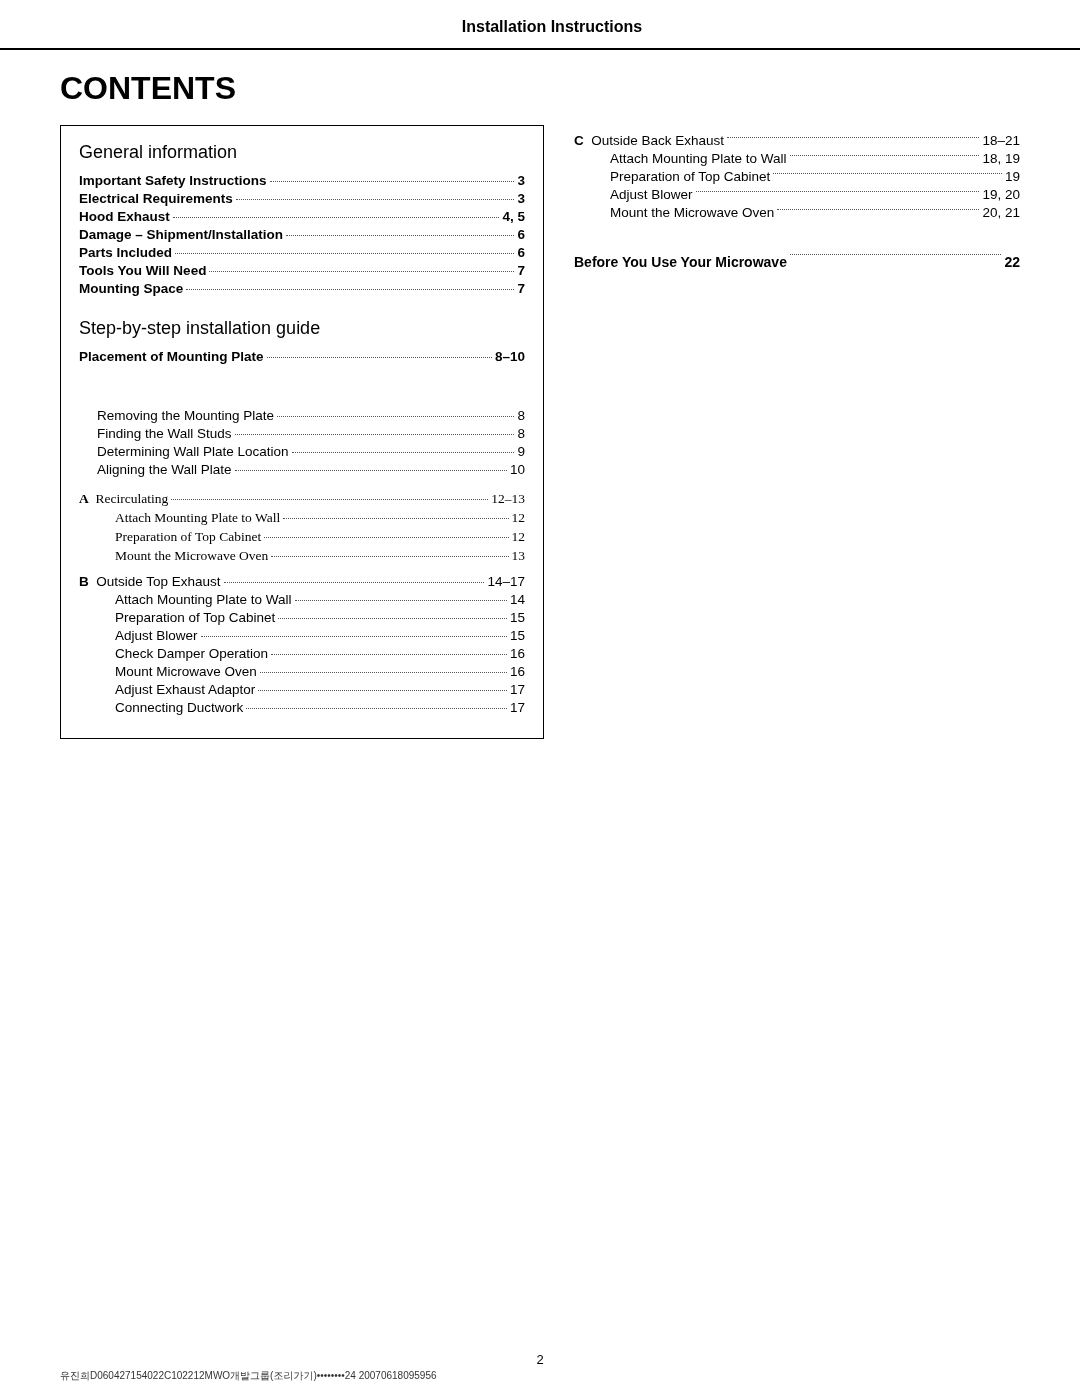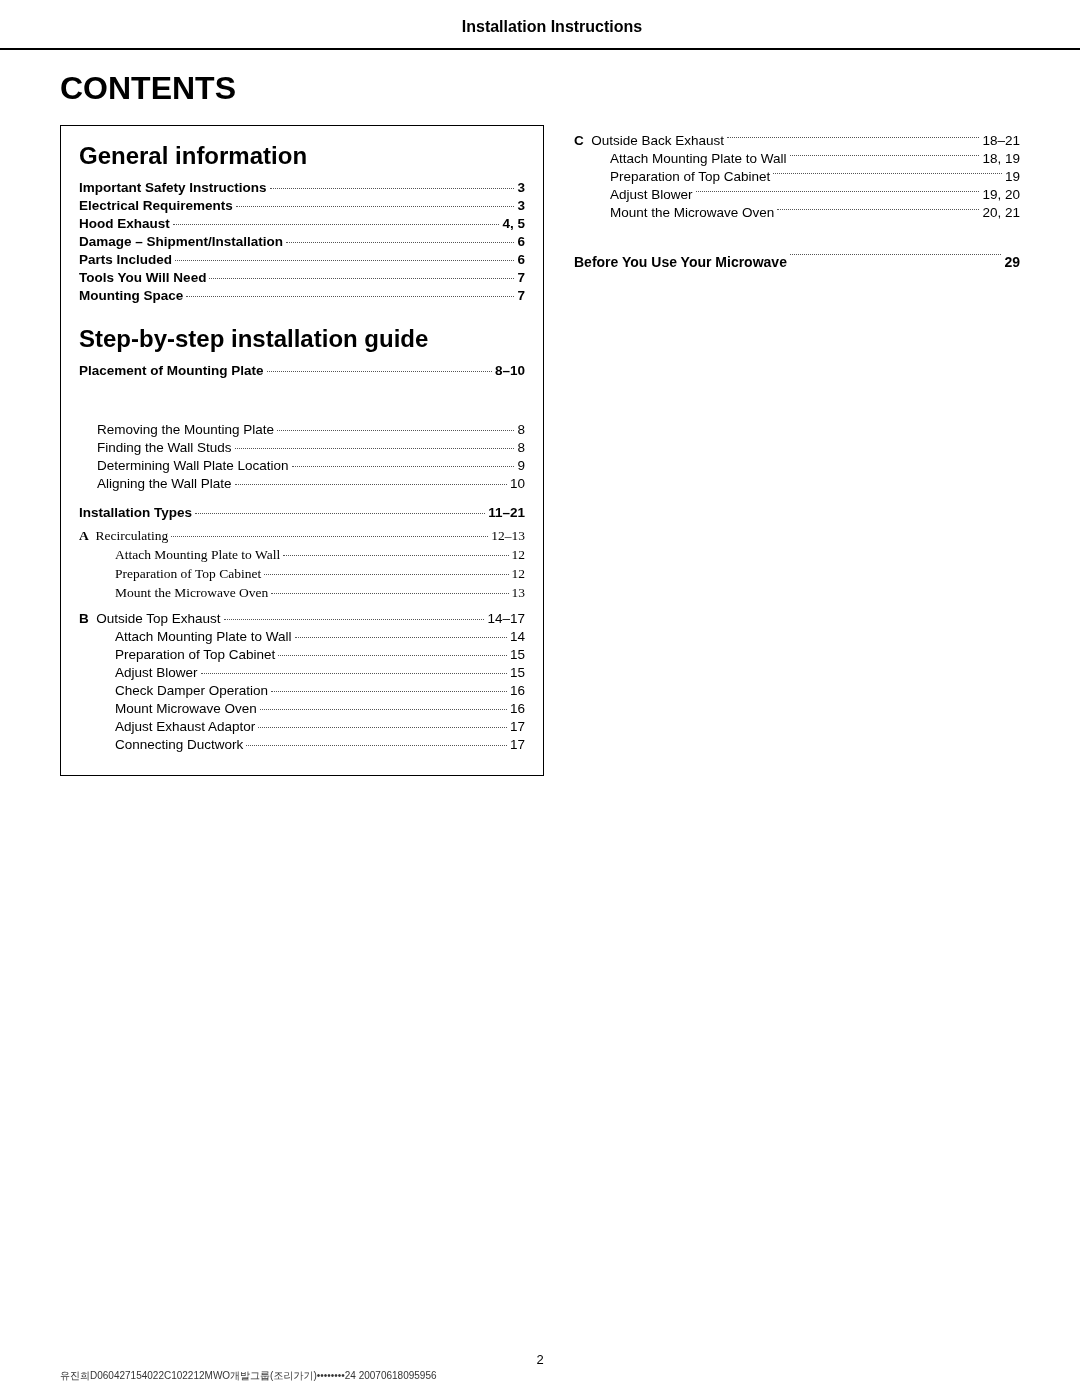--- a/index.html
+++ b/index.html
@@ -51,22 +51,22 @@
       border: 1px solid #000;
       padding: 16px 18px 20px 18px;
     }
 
     .right-col {
       flex: 1;
       padding: 0 0 0 10px;
     }
 
     .section-title {
-      font-size: 24px;
-      font-weight: bold;
+      font-size: 18px;
+      font-weight: normal;
       margin-bottom: 10px;
     }
 
     .step-section {
       margin-top: 22px;
     }
 
     .before-you-use {
       font-weight: bold;
       font-size: 14px;
@@ -241,25 +241,20 @@
             <span class="toc-page">9</span>
           </div>
           <div class="toc-row">
             <span class="toc-text">Aligning the Wall Plate </span>
             <span class="toc-filler"></span>
             <span class="toc-page">10</span>
           </div>
         </div>
 
         <div style="margin-top: 14px;">
-          <div class="toc-row bold">
-            <span class="toc-text">Installation Types </span>
-            <span class="toc-filler"></span>
-            <span class="toc-page">11–21</span>
-          </div>
 
           <div style="margin-top: 8px; font-family: Liberation Serif, serif;">
             <div class="toc-row">
               <span class="toc-text"><strong>A</strong>&nbsp; Recirculating</span>
               <span class="toc-filler"></span>
               <span class="toc-page">12–13</span>
             </div>
             <div class="indent2">
               <div class="toc-row">
                 <span class="toc-text">Attach Mounting Plate to Wall </span>
@@ -358,21 +353,21 @@
             <span class="rt-filler"></span>
             <span class="rt-page">20, 21</span>
           </div>
         </div>
       </div>
 
       <div style="margin-top: 24px;">
         <div class="right-toc-row">
           <span class="rt-text before-you-use">Before You Use Your Microwave </span>
           <span class="rt-filler"></span>
-          <span class="rt-page before-you-use">29</span>
+          <span class="rt-page before-you-use">22</span>
         </div>
       </div>
 
     </div>
 
   </div>
 
 </div>
 
 <div class="page-footer">2</div>

